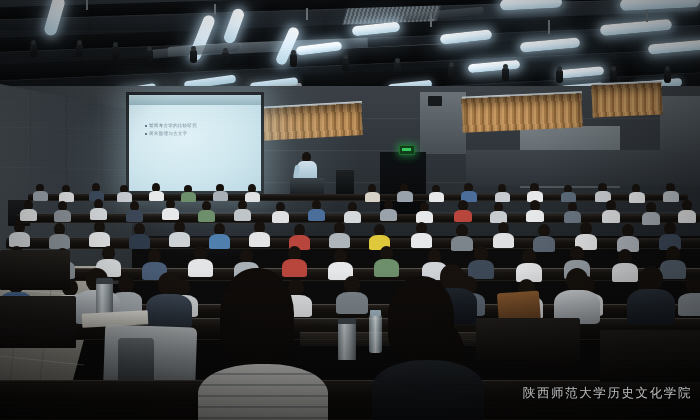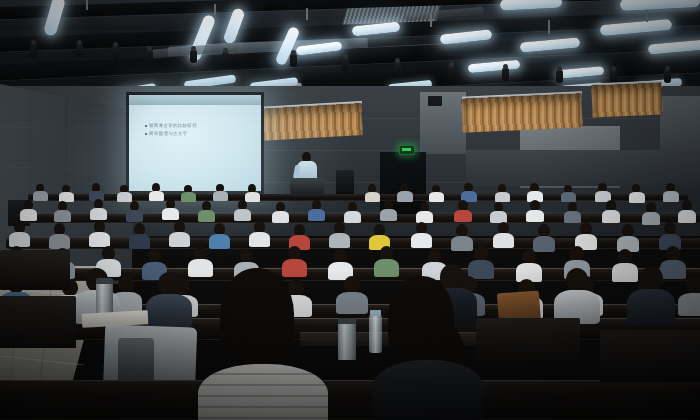--- a/index.html
+++ b/index.html
@@ -667,14 +667,15 @@
 
   <div class="seat" style="left:-10px;top:296px;width:86px;height:52px;"></div>
   <div class="seat" style="left:0;top:250px;width:70px;height:40px;"></div>
   <div class="seat" style="left:476px;top:318px;width:104px;height:48px;"></div>
   <div class="seat" style="left:600px;top:330px;width:110px;height:52px;"></div>
 
   <div class="darken-bottom"></div>
   <div class="vignette"></div>
   <div class="grain"></div>
 
+  <div class="watermark">陕西师范大学历史文化学院</div>
 
 </div>
 
 </body></html>

